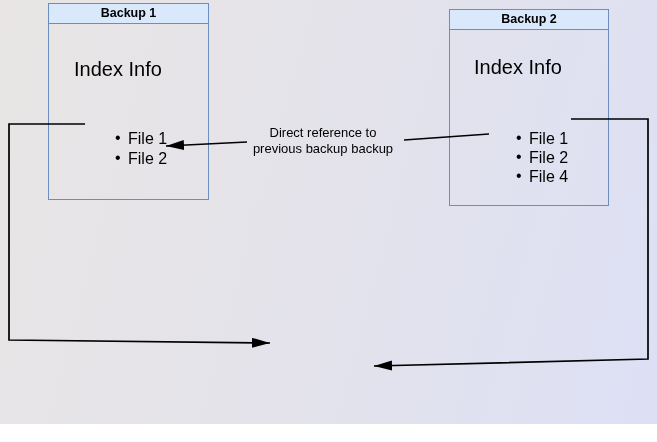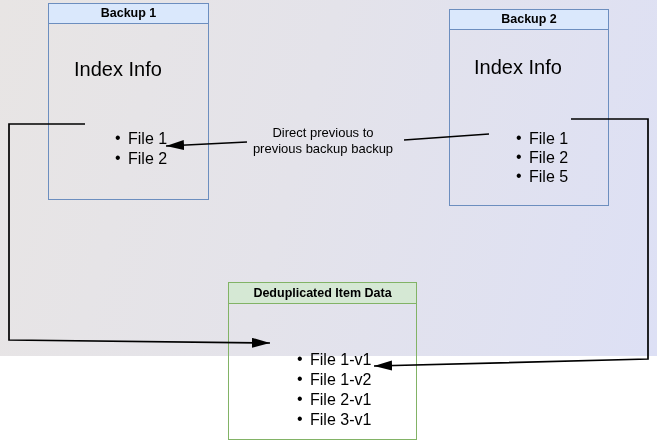--- a/index.html
+++ b/index.html
@@ -1,21 +1,21 @@
 <!DOCTYPE html>
 <html><head>
 <meta charset="utf-8">
 <style>
   html,body{margin:0;padding:0;}
   body{
     font-family:"Liberation Sans","DejaVu Sans",sans-serif;
     width:657px;height:442px;overflow:hidden;
   }
   .canvas{
-    position:relative;width:657px;height:356px;
+    position:relative;width:657px;height:424px;
     background:linear-gradient(105deg,#e8e5e4 0%,#e4e3ea 45%,#dde0f5 100%);
   }
   .node{position:absolute;border:1.5px solid;background:transparent;box-sizing:border-box;}
   .node-header{
     box-sizing:border-box;width:100%;text-align:center;
     font-weight:bold;font-size:12.5px;color:#000;
     border-bottom:1.5px solid;
   }
   .node.blue{border-color:#6c8ebf;}
   .node.blue .node-header{background:#dae8fc;border-color:#6c8ebf;height:20px;line-height:19px;}
@@ -55,46 +55,35 @@
   </div>
 
   <div class="node blue" style="left:449px;top:9px;width:160px;height:197px;">
     <div class="node-header">
       <span>Backup 2</span>
     </div>
     <div class="index-label" style="left:24px;top:47px;">Index Info</div>
     <ul class="files lh19" style="left:63px;top:103px;">
       <li>File 1</li>
       <li>File 2</li>
-      <li>File 5</li>
+      <li>File 4</li>
     </ul>
   </div>
 
-  <div class="node green" style="left:228px;top:282px;width:189px;height:158px;">
-    <div class="node-header">
-      <span>Deduplicated Item Data</span>
-    </div>
-    <ul class="files lh20" style="left:65px;top:51px;">
-      <li>File 1-v1</li>
-      <li>File 1-v2</li>
-      <li>File 2-v1</li>
-      <li>File 3-v1</li>
-    </ul>
-  </div>
 
   <svg class="arrow-layer" width="657" height="442" viewBox="0 0 657 442">
     <defs>
       <marker id="arrowhead" markerUnits="userSpaceOnUse" markerWidth="20" markerHeight="12" refX="18" refY="5" orient="auto">
         <path d="M0,0 L18,5 L0,10 Z" fill="#000"></path>
       </marker>
     </defs>
     <polyline points="85,124 9,124 9,340 270,343" fill="none" stroke="#000" stroke-width="1.7" marker-end="url(#arrowhead)"></polyline>
     <polyline points="571,119 648,119 648,359 374,366" fill="none" stroke="#000" stroke-width="1.7" marker-end="url(#arrowhead)"></polyline>
     <line x1="489" y1="134" x2="404" y2="140" stroke="#000" stroke-width="1.7"></line>
     <line x1="247" y1="142" x2="166" y2="146" stroke="#000" stroke-width="1.7" marker-end="url(#arrowhead)"></line>
   </svg>
 
   <div class="edge-label">
-    <div>Direct previous to</div>
+    <div>Direct reference to</div>
     <div>previous backup backup</div>
   </div>
 
 </div>
 
 </body></html>

